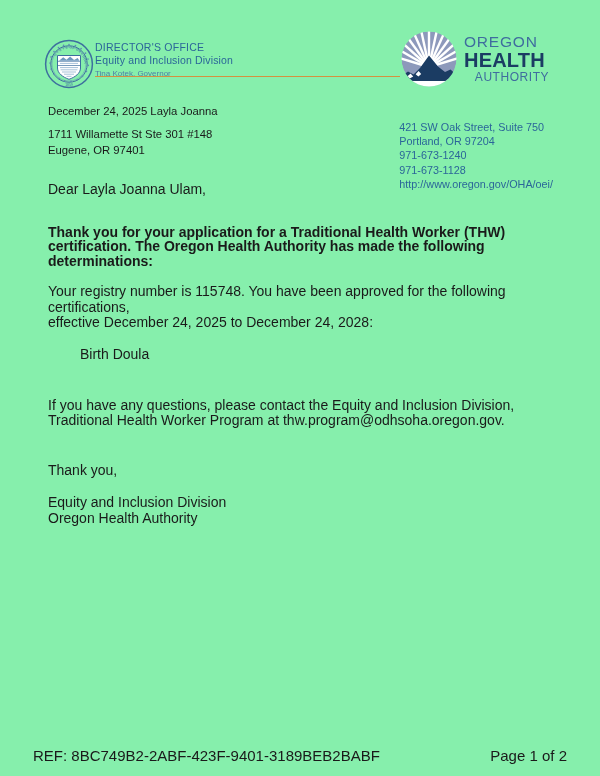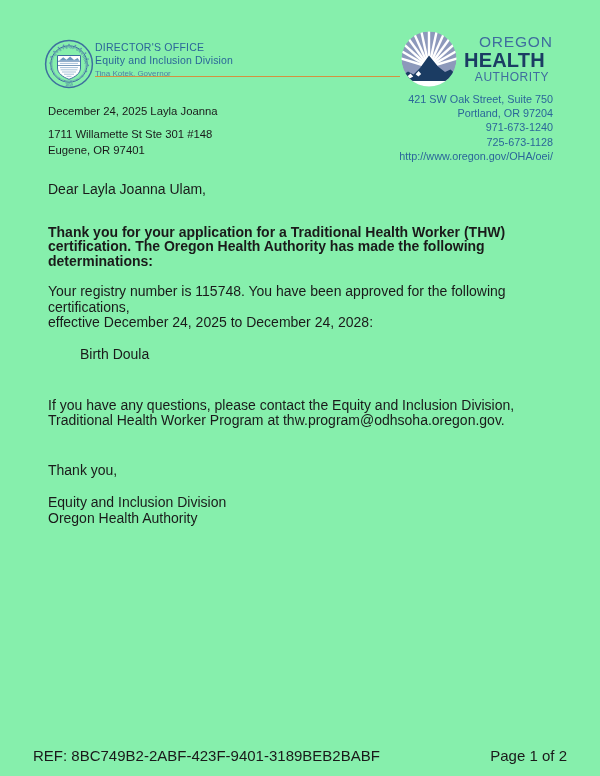--- a/index.html
+++ b/index.html
@@ -81,21 +81,20 @@
     position: absolute;
     left: 66px; top: 2px;
     width: 96px;
   }
   .oha-oregon {
     font-size: 15.5px;
     letter-spacing: 0.8px;
     color: #3f6d9e;
     line-height: 17px;
     white-space: nowrap;
-    margin-left: 15px;
   }
   .oha-health {
     font-size: 20px;
     font-weight: bold;
     letter-spacing: 0.2px;
     color: #1b3c63;
     line-height: 20px;
     white-space: nowrap;
   }
   .oha-authority {
@@ -112,22 +111,22 @@
     position: absolute;
     left: 48px; top: 103px;
     font-size: 11.3px;
     line-height: 16px;
     color: #1a1a1a;
   }
   .recipient .gap { height: 7px; }
 
   .oha-address {
     position: absolute;
-    right: 47px; top: 92px;
-    text-align: right;
+    right: 47px; top: 120px;
+    text-align: left;
     font-size: 10.8px;
     line-height: 14.2px;
     color: #2b6699;
     white-space: nowrap;
   }
   .phone-row {
     display: flex;
     justify-content: flex-end;
     flex-direction: column;
   }
@@ -297,21 +296,21 @@
     <div class="gap"></div>
     <div>1711 Willamette St Ste 301 #148</div>
     <div>Eugene, OR 97401</div>
   </div>
 
   <div class="oha-address">
     <div>421 SW Oak Street, Suite 750</div>
     <div>Portland, OR 97204</div>
     <div class="phone-row">
       <span>971-673-1240</span>
-      <span>725-673-1128</span>
+      <span>971-673-1128</span>
     </div>
     <div>http://www.oregon.gov/OHA/oei/</div>
   </div>
 
   <div class="body-text">
 
     <div class="salutation">Dear Layla Joanna Ulam,</div>
 
     <div class="lede">Thank you for your application for a Traditional Health Worker (THW) certification. The Oregon Health Authority has made the following determinations:</div>
 

